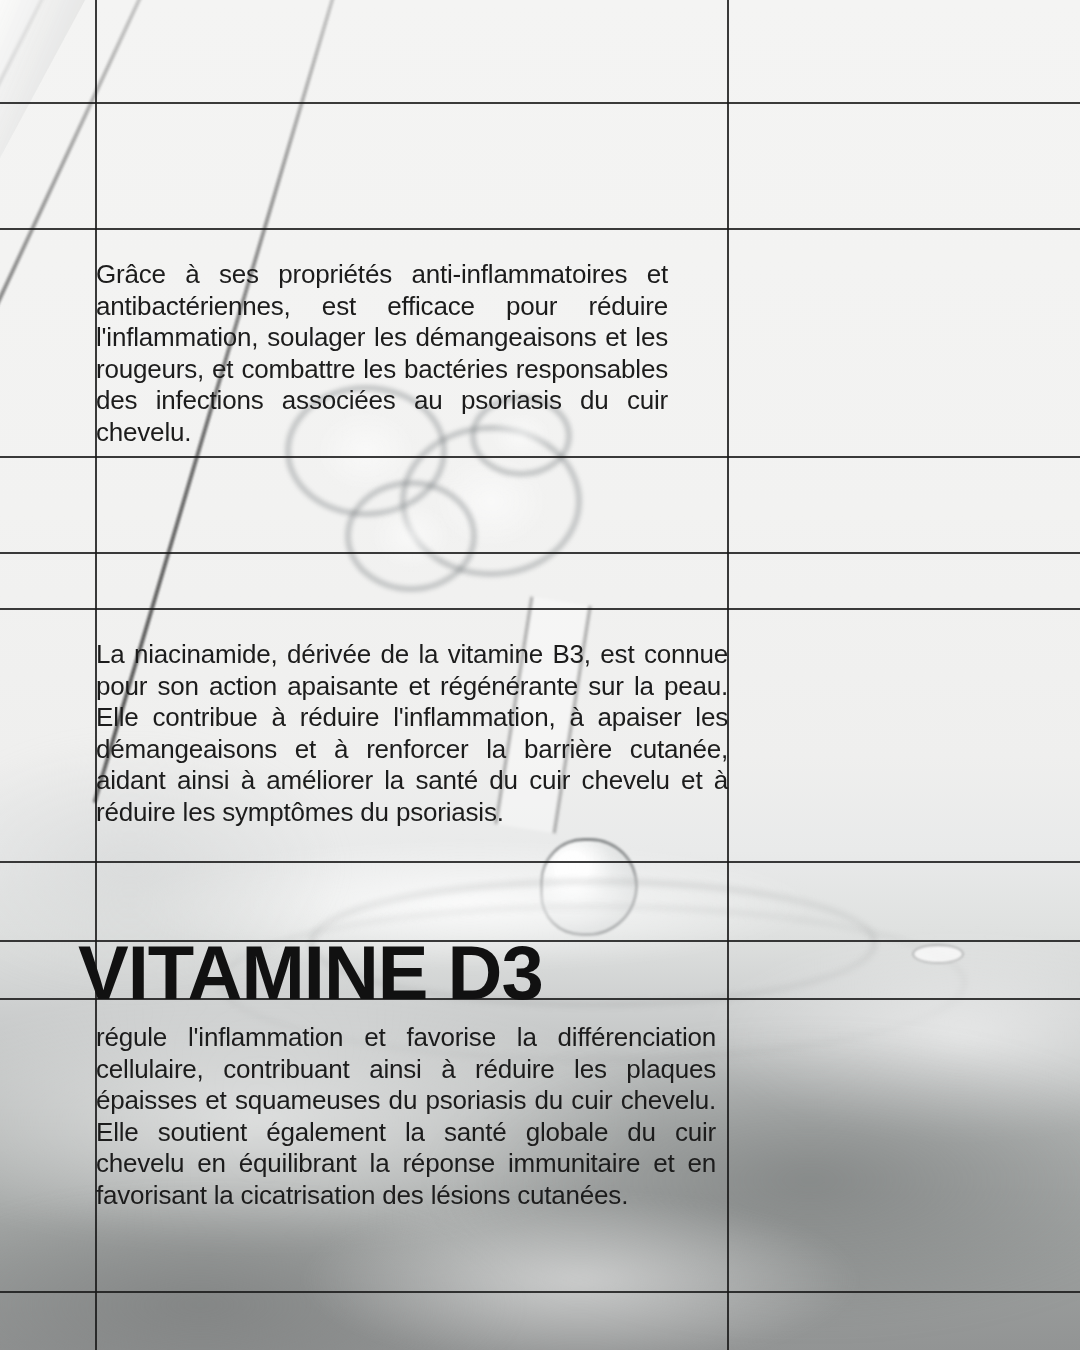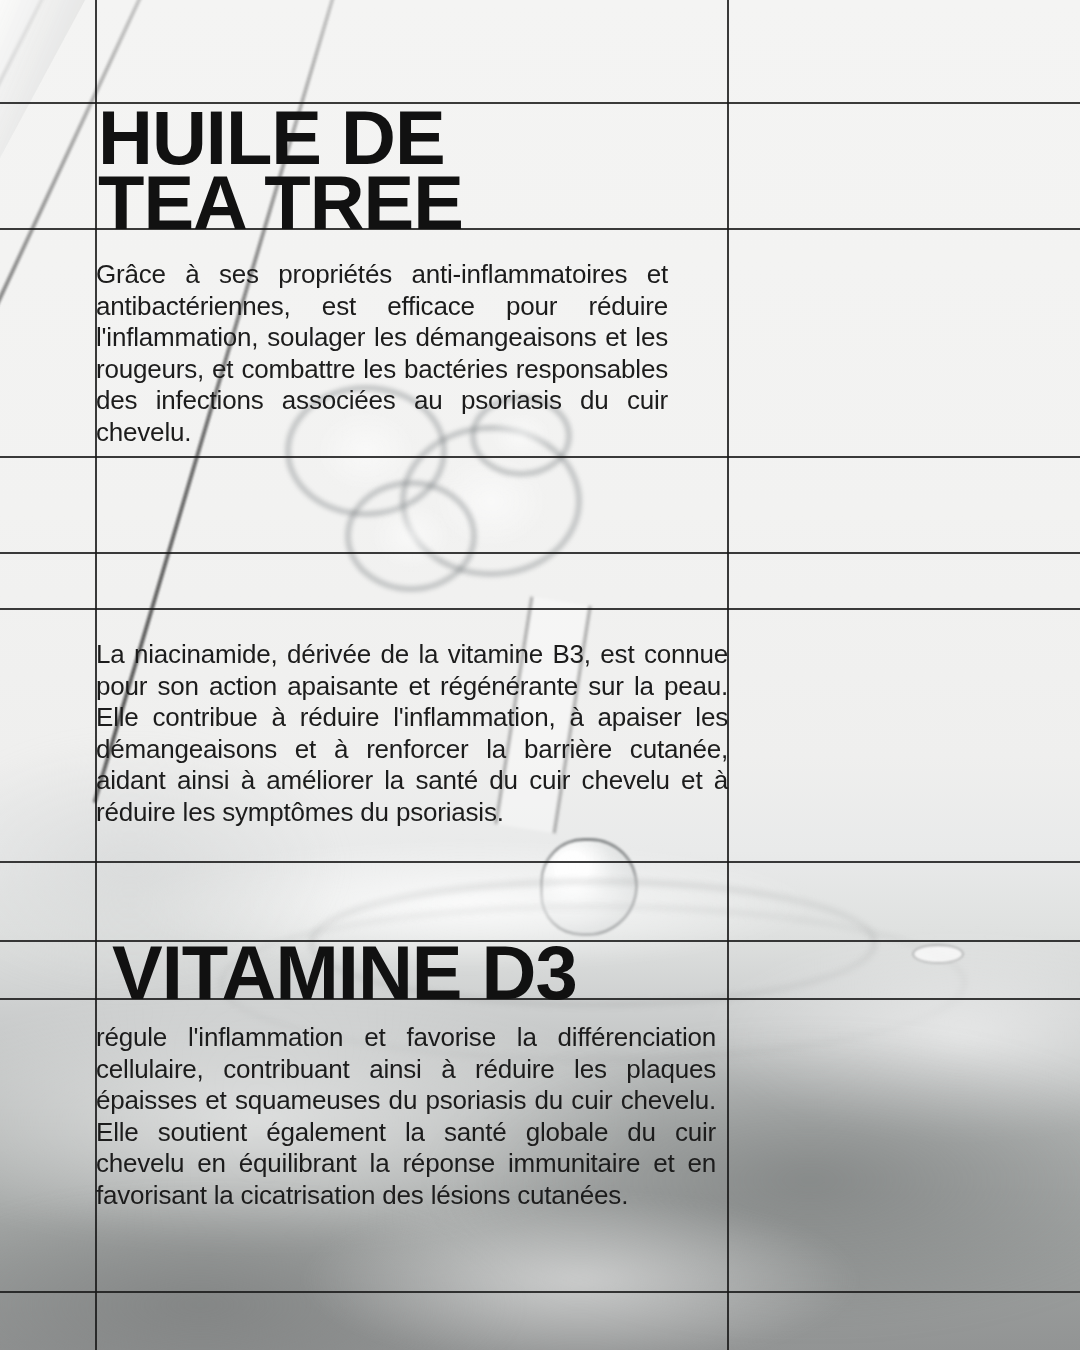--- a/index.html
+++ b/index.html
@@ -101,21 +101,21 @@
     font-size:26px;
     line-height:31.6px;
     letter-spacing:-0.2px;
     text-align:justify;
     text-justify:inter-word;
   }
   .h1{left:98px;top:105px;}
   .p1{left:96px;top:259px;width:572px;}
   .h2{left:95px;top:555px;}
   .p2{left:96px;top:639px;width:632px;}
-  .h3{left:112px;top:940px;}
+  .h3{left:78px;top:940px;}
   .p3{left:96px;top:1022px;width:620px;}
 </style>
 </head>
 <body>
 
 <div class="canvas">
 
   <div class="photo">
     <div class="abs tube-fill"></div>
     <div class="abs tube-edge edge-outer"></div>
@@ -146,24 +146,20 @@
     <div class="abs gridline gl-h" style="top:552px;"></div>
     <div class="abs gridline gl-h" style="top:608px;"></div>
     <div class="abs gridline gl-h" style="top:861px;"></div>
     <div class="abs gridline gl-h" style="top:940px;"></div>
     <div class="abs gridline gl-h" style="top:998px;"></div>
     <div class="abs gridline gl-h" style="top:1291px;"></div>
     <div class="abs gridline gl-v" style="left:95px;"></div>
     <div class="abs gridline gl-v" style="left:727px;"></div>
   </div>
 
-  <div class="abs heading h1">
-    <div>HUILE DE</div>
-    <div>TEA TREE</div>
-  </div>
   <div class="abs body-text p1">Grâce à ses propriétés anti-inflammatoires et antibactériennes, est efficace pour réduire l'inflammation, soulager les démangeaisons et les rougeurs, et combattre les bactéries responsables des infections associées au psoriasis du cuir chevelu.</div>
 
   <div class="abs body-text p2">La niacinamide, dérivée de la vitamine B3, est connue pour son action apaisante et régénérante sur la peau. Elle contribue à réduire l'inflammation, à apaiser les démangeaisons et à renforcer la barrière cutanée, aidant ainsi à améliorer la santé du cuir chevelu et à réduire les symptômes du psoriasis.</div>
 
   <div class="abs heading h3">
     <div>VITAMINE D3</div>
   </div>
   <div class="abs body-text p3">régule l'inflammation et favorise la différenciation cellulaire, contribuant ainsi à réduire les plaques épaisses et squameuses du psoriasis du cuir chevelu. Elle soutient également la santé globale du cuir chevelu en équilibrant la réponse immunitaire et en favorisant la cicatrisation des lésions cutanées.</div>
 
 </div>

